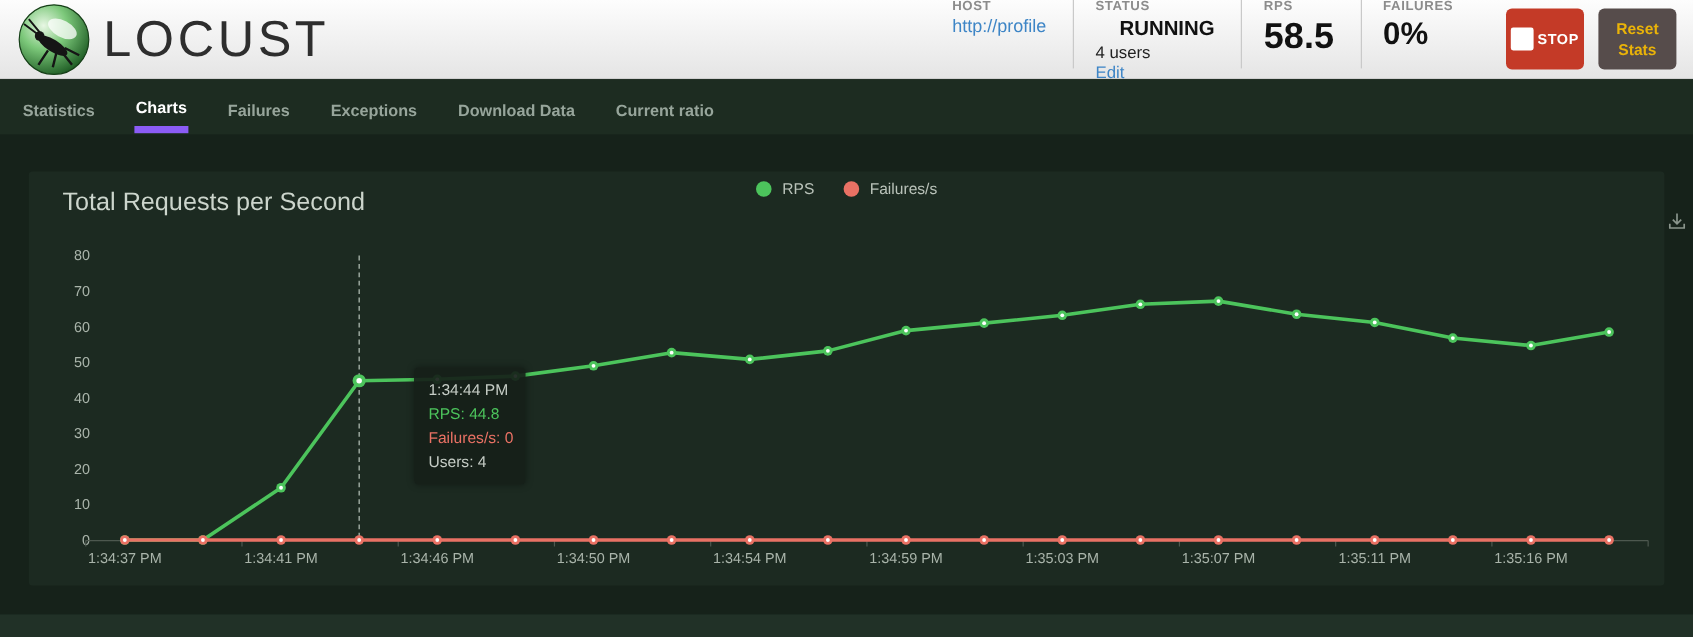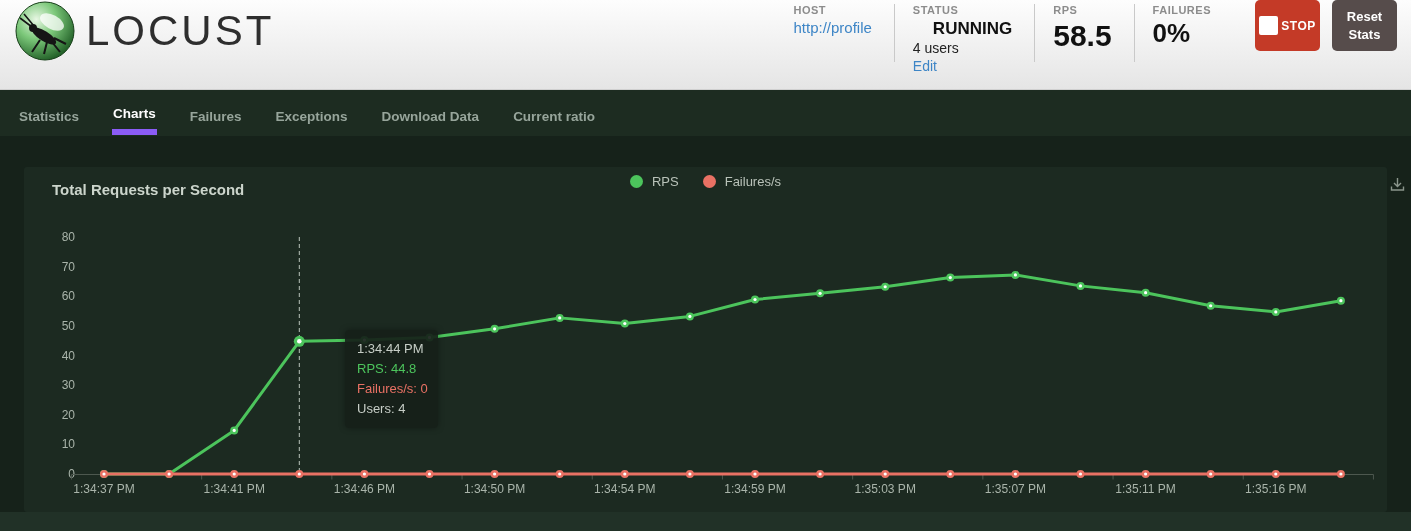--- a/index.html
+++ b/index.html
@@ -1,24 +1,24 @@
 <!DOCTYPE html>
 <html><head>
 <meta charset="utf-8">
 <style>
   * { margin:0; padding:0; box-sizing:border-box; }
   html,body { width:1411px; height:531px; overflow:hidden; }
   body { font-family:"Liberation Sans", sans-serif; background:#16221a; position:relative; }
 
   
   .header {
-    height:90px; width:100%;
+    height:66px; width:100%;
     background:linear-gradient(#fdfdfd, #e5e5e5);
     border-bottom:1px solid #d0d0d0;
-    display:flex; align-items:flex-start; padding:0 14px;
+    display:flex; align-items:center; padding:0 14px;
   }
   .logo { display:flex; align-items:center; gap:10px; cursor:pointer; }
   .logo-text { font-size:42px; font-weight:300; color:#2e2e2e; letter-spacing:3px; line-height:1; }
   .header-info { margin-left:auto; display:flex; align-items:flex-start; padding-top:4px; }
   .info-box { padding:0 22px 0 18px; }
   .info-label { font-size:11px; font-weight:bold; color:#8c8c8c; letter-spacing:0.5px; margin-bottom:3px; }
   .info-link { font-size:15px; color:#3d85c6; text-decoration:none; cursor:pointer; display:inline-block; }
   .status-value { font-size:17px; font-weight:bold; color:#111;margin-left:20px; }
   .status-users { font-size:14px; color:#222; margin:1px 0; }
   .edit-link { font-size:14px; color:#3d85c6; text-decoration:none; cursor:pointer; }
@@ -27,38 +27,38 @@
   .header-buttons { display:flex; gap:12px; margin-left:22px; }
   .stop-btn {
     width:65px; height:51px; background:#c43a27; border:none; border-radius:5px;
     display:flex; flex-direction:row; align-items:center; justify-content:center; gap:3px;
     cursor:pointer;
   }
   .stop-square { width:19px; height:19px; background:#fff; border-radius:2px; }
   .stop-label { color:#fff; font-size:12px; font-weight:bold; letter-spacing:0.5px; }
   .reset-btn {
     width:65px; height:51px; background:#564c4b; border:none; border-radius:5px;
-    color:#ffffff; font-size:13px; font-weight:bold; line-height:1.35; cursor:pointer;
+    color:#eab308; font-size:13px; font-weight:bold; line-height:1.35; cursor:pointer;
     font-family:"Liberation Sans", sans-serif;
   }
 
   
   .navbar {
     height:46px; background:#1d2c21; display:flex; align-items:center;
     padding:4px 18px; gap:32px;
   }
   .nav-item { font-size:13.5px; font-weight:bold; color:#97a59b; cursor:pointer; padding:14px 1px 8px; }
   .nav-item.active { color:#ffffff; border-bottom:6px solid #8b5cf6; }
 
   
   .panel {
     position:relative; margin:31px 24px 0 24px; height:345px;
     background:#1c2a21; border-radius:3px;
   }
-  .panel-title { position:absolute; left:28px; top:14px; font-size:15px; font-weight:bold; color:#ccd5cc; }
+  .panel-title { position:absolute; left:28px; top:14px; font-size:21px; font-weight:normal; color:#ccd5cc; }
   .legend { position:absolute; top:7px; left:0; right:0; display:flex; justify-content:center; gap:24px; }
   .legend-item { display:flex; align-items:center; gap:9px; cursor:pointer; }
   .legend-dot { width:13px; height:13px; border-radius:50%; }
   .legend-label { font-size:13px; color:#b9c2b9; }
   #chart-svg { position:absolute; left:0; top:0; }
   .ax-label { font-size:12px; fill:#a9b4aa; }
   .download-icon { position:absolute; right:5px; top:176px; cursor:pointer; }
 
   
   .tooltip {

